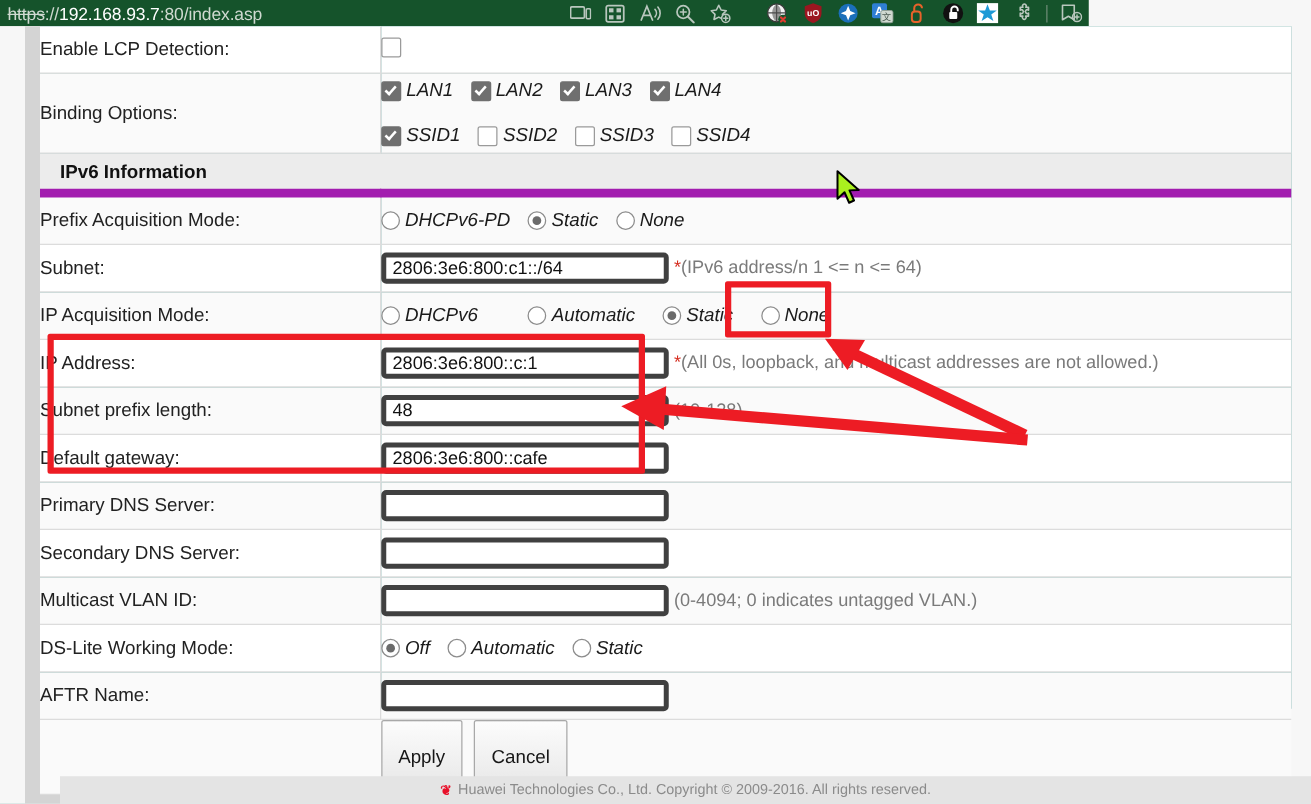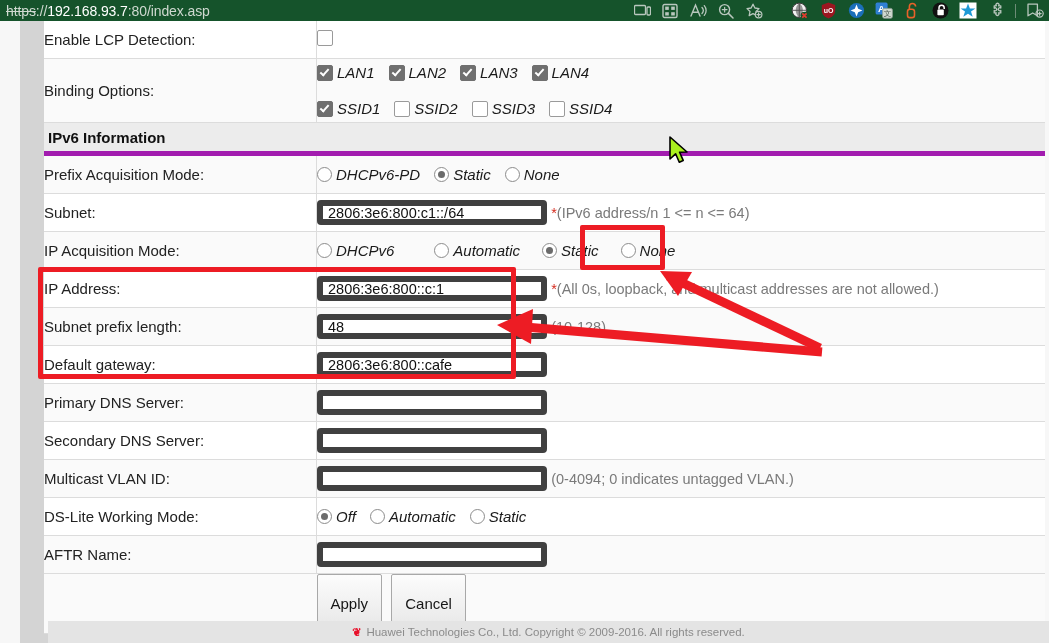--- a/index.html
+++ b/index.html
@@ -6,21 +6,21 @@
   body {
     width:1049px; height:643px;
     background:#f7f7f7;
     font-family:"Liberation Sans", sans-serif;
     overflow:hidden;
     position:relative;
   }
 
   
   .browser-bar{
-    position:absolute; left:0; top:0; width:1049px; height:21px;
+    position:absolute; left:0; top:0; width:871px; height:21px;
     background:#15532b;
     display:flex; align-items:center;
     overflow:hidden;
   }
   .url-wrap{
     display:flex; align-items:baseline;
     margin-left:6px; white-space:nowrap;
     font-size:14px; letter-spacing:-0.1px;
   }
   .url-scheme{ color:#cfd9d0; text-decoration:line-through; }
@@ -40,21 +40,21 @@
   
   .page{
     position:absolute; left:0; top:21px; width:1049px; height:622px;
     background:#f7f7f7;
   }
   .left-gutter{
     position:absolute; left:20px; top:0; width:28px; height:622px;
     background:#d4d4d4;
   }
   .content{
-    position:absolute; left:44px; top:0; width:1001px; height:546px;
+    position:absolute; left:32px; top:0; width:1001px; height:546px;
     background:#0f766e;
   }
 
   
   table.form{
     border-collapse:collapse;
     width:1001px;
     table-layout:fixed;
     font-size:15px; color:#1a1a1a;
   }
@@ -67,40 +67,40 @@
     width:272px;
     border-right:1px solid #dcdcdc;
     padding-left:13px;
     color:#222;
     font-size:15px;
     height:37px;
   }
   td.val{ padding-left:10px; }
   tr.sect td{
     background:#ececec;
-    border-bottom:5px solid #a21caf;
+    border-bottom:7px solid #a21caf;
     border-right:none;
     font-weight:bold;
     font-size:15px;
-    padding-left:4px;
+    padding-left:16px;
     height:28px;
     color:#111;
   }
   tr.alt td{ background:#fafafa; }
   tr.norm td{ background:#ffffff; }
 
   
   input.txt{
     font-family:"Liberation Sans", sans-serif;
     font-size:14.5px;
     color:#111;
     width:230px; height:25px;
     box-sizing:border-box;
     padding:2px 5px;
-    border:6px solid #404040;
+    border:4px solid #404040;
     border-radius:4px;
     background:#fff;
     outline:none;
   }
   .hint{ color:#7a7a7a; font-size:14.5px; }
   .req{ color:#d52b1e; font-size:14.5px; }
 
   
   .opt{ display:inline-flex; align-items:center; margin-right:4px; white-space:nowrap;}
   .opt .t{ margin-left:4px; font-size:15px; color:#1a1a1a;font-style:italic; }

